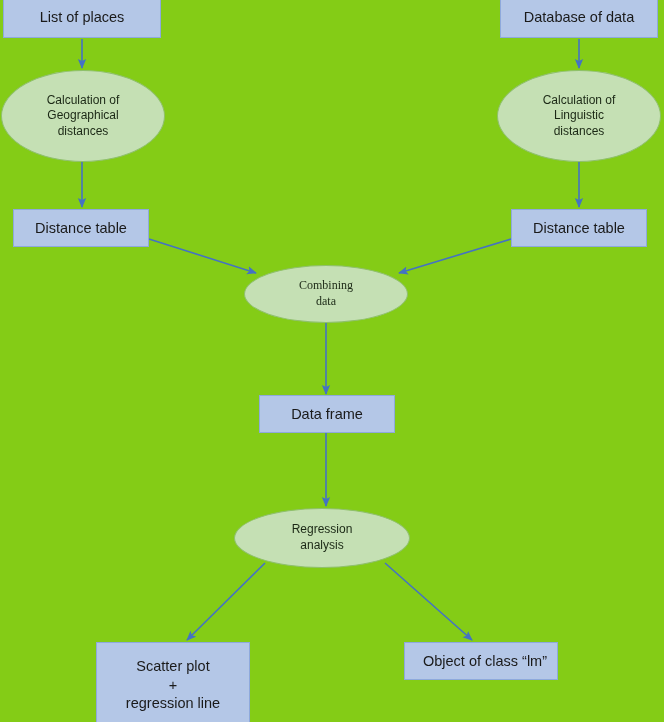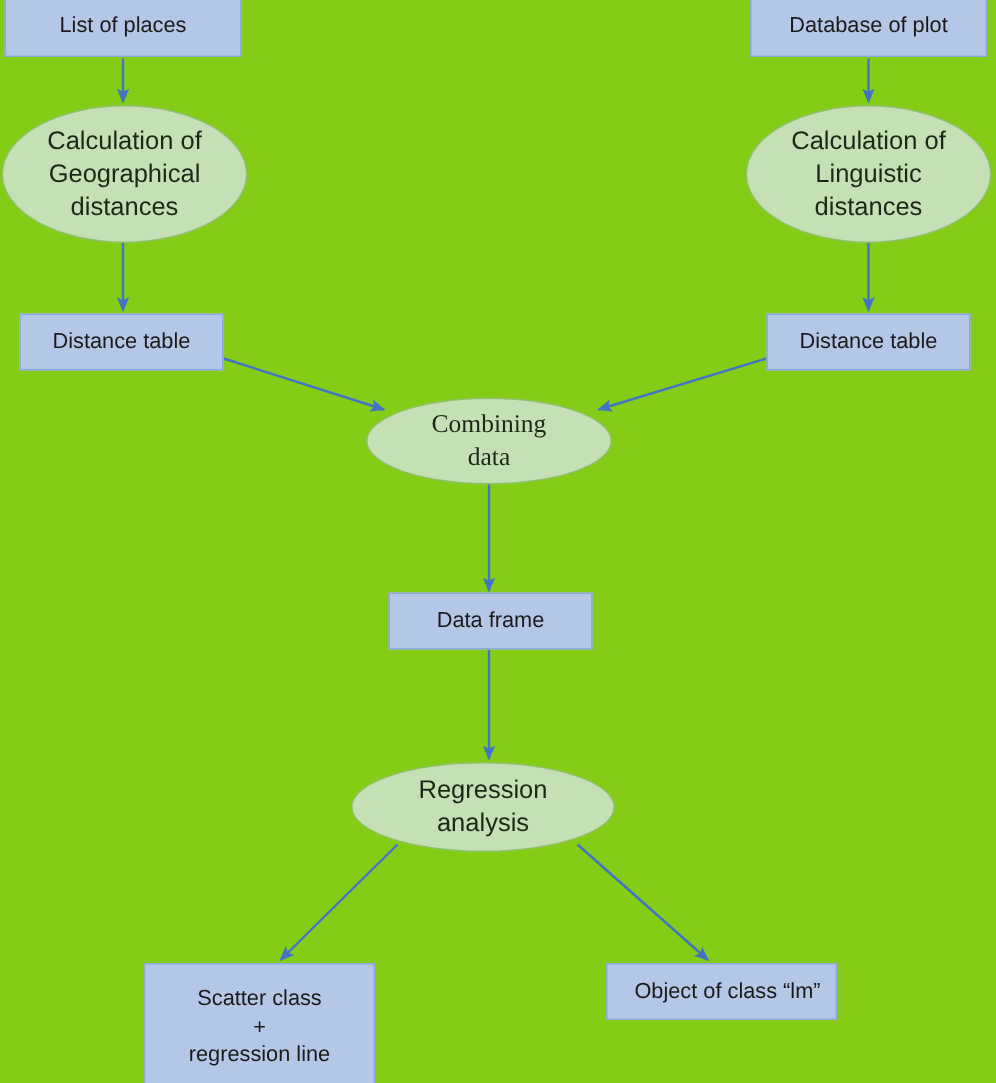--- a/index.html
+++ b/index.html
@@ -36,21 +36,21 @@
   .box {
     background: #b4c7e7;
     border: 1px solid #8ea9dc;
     font-size: 14.5px;
     color: #1a1a1a;
   }
   .ellipse {
     background: #c5e0b4;
     border: 1.5px solid #8fc06c;
     border-radius: 50%;
-    font-size: 17px;
+    font-size: 12px;
     color: #1b2815;
   }
   .node-label {
     display: block;
     white-space: pre-line;
     padding: 0 6px;
   }
 </style>
 </head>
 <body>
@@ -83,21 +83,21 @@
     <line x1="265" y1="563" x2="187" y2="640" stroke="#4472C4" stroke-width="1.6" marker-end="url(#arrowhead)"></line>
 
     <line x1="385" y1="563" x2="472" y2="640" stroke="#4472C4" stroke-width="1.6" marker-end="url(#arrowhead)"></line>
   </svg>
 
   <div class="node box" style="left:3px; top:-4px; width:158px; height:42px;">
     <span class="node-label">List of places</span>
   </div>
 
   <div class="node box" style="left:500px; top:-4px; width:158px; height:42px;">
-    <span class="node-label">Database of plot</span>
+    <span class="node-label">Database of data</span>
   </div>
 
   <div class="node ellipse" style="left:1px; top:70px; width:164px; height:92px;">
     <span class="node-label">Calculation of
 Geographical
 distances</span>
   </div>
 
   <div class="node ellipse" style="left:497px; top:70px; width:164px; height:92px;">
     <span class="node-label">Calculation of
@@ -121,21 +121,21 @@
   <div class="node box" style="left:259px; top:395px; width:136px; height:38px;">
     <span class="node-label">Data frame</span>
   </div>
 
   <div class="node ellipse" style="left:234px; top:508px; width:176px; height:60px;">
     <span class="node-label">Regression
 analysis</span>
   </div>
 
   <div class="node box" style="left:96px; top:642px; width:154px; height:86px;">
-    <span class="node-label">Scatter class
+    <span class="node-label">Scatter plot
 +
 regression line</span>
   </div>
 
   <div class="node box" style="left:404px; top:642px; width:154px; height:38px;padding-left:8px;">
     <span class="node-label">Object of class “lm”</span>
   </div>
 
 </div>
 

